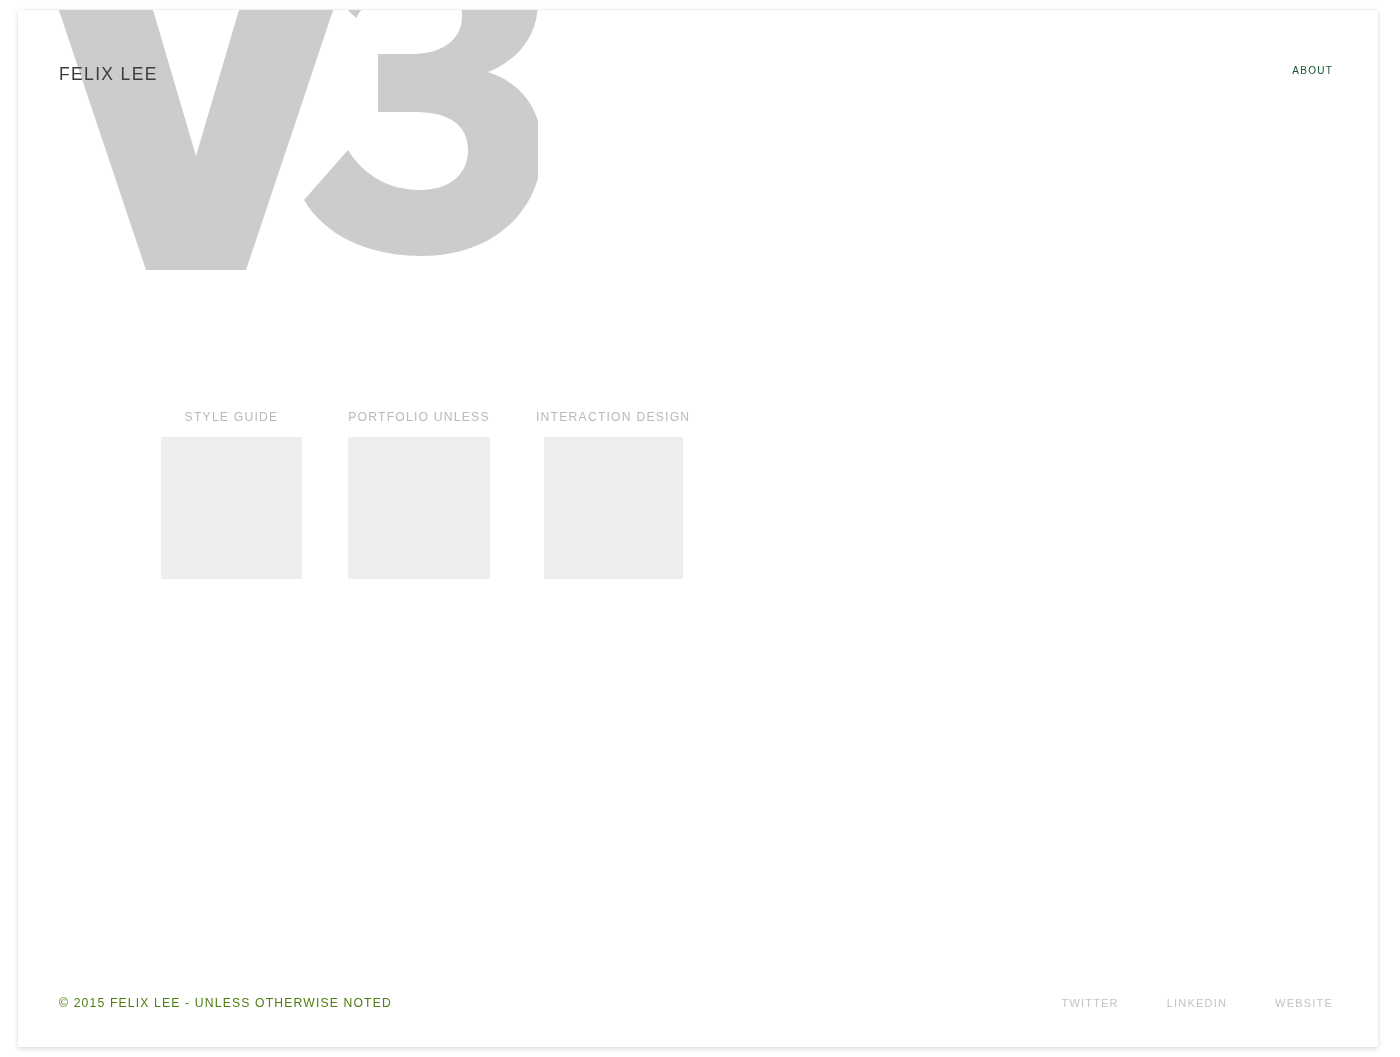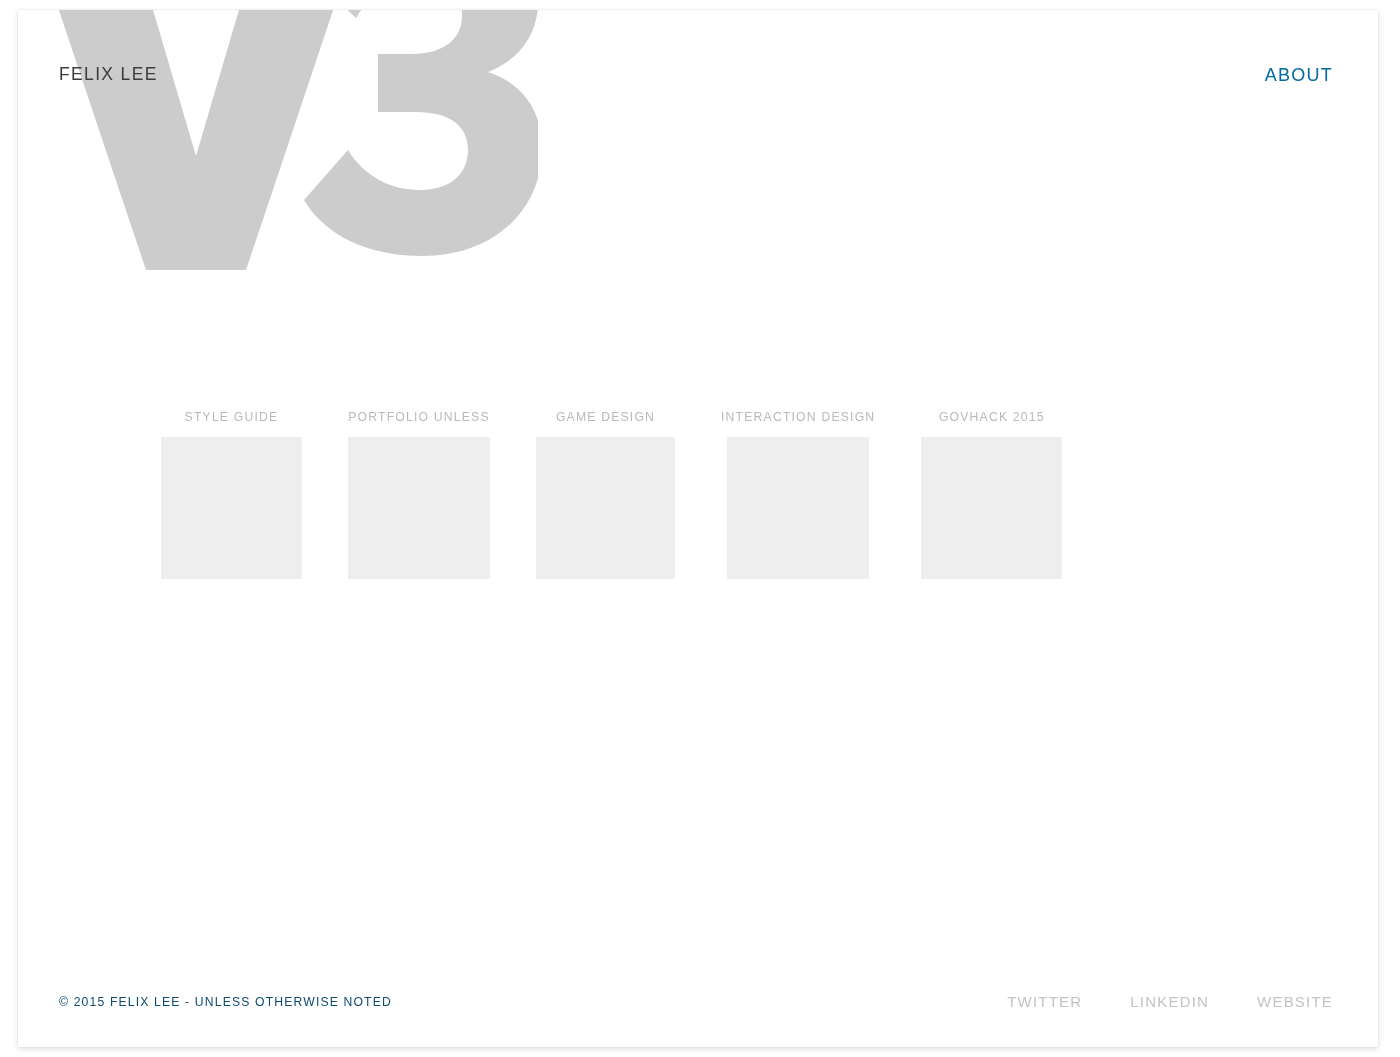--- a/index.html
+++ b/index.html
@@ -57,23 +57,23 @@
 
   
   #topnav {
     position: absolute;
     right: 45px;
     top: 55px;
     display: flex;
     gap: 34px;
   }
   #topnav .navlink {
-    font-size: 18px;
+    font-size: 10px;
     letter-spacing: 1.25px;
-    color: #0369a1;
+    color: #14532d;
     text-decoration: none;
     white-space: nowrap;
   }
 
   
   #projects {
     position: absolute;
     left: 143px;
     top: 400px;
     width: 1085px;
@@ -114,29 +114,29 @@
     left: 41px;
     right: 45px;
     bottom: 37px;
     display: flex;
     align-items: center;
     justify-content: space-between;
   }
   #copyright {
     font-size: 12.2px;
     letter-spacing: 1.15px;
-    color: #0c4a6e;
+    color: #4d7c0f;
     white-space: nowrap;
   }
   #footer-links {
     display: flex;
     gap: 48px;
   }
   #footer-links .footlink {
-    font-size: 15px;
+    font-size: 11px;
     letter-spacing: 1.2px;
     color: #c3c3c8;
     text-decoration: none;
     white-space: nowrap;
   }
 </style>
 </head>
 <body>
 
 <div id="viewport">
@@ -176,35 +176,27 @@
       <a class="project" href="#">
         <span class="project-label">STYLE GUIDE</span>
         <span class="project-thumb"></span>
       </a>
 
       <a class="project" href="#">
         <span class="project-label">PORTFOLIO UNLESS</span>
         <span class="project-thumb"></span>
       </a>
 
-      <a class="project" href="#">
-        <span class="project-label">GAME DESIGN</span>
-        <span class="project-thumb"></span>
-      </a>
 
       <a class="project" href="#">
         <span class="project-label">INTERACTION DESIGN</span>
         <span class="project-thumb"></span>
       </a>
 
 
-      <a class="project" href="#">
-        <span class="project-label">GOVHACK 2015</span>
-        <span class="project-thumb"></span>
-      </a>
 
     </div>
 
     <div id="footer">
       <div id="copyright">© 2015 FELIX LEE - UNLESS OTHERWISE NOTED</div>
       <div id="footer-links">
         <a class="footlink" href="#">TWITTER</a>
         <a class="footlink" href="#">LINKEDIN</a>
         <a class="footlink" href="#">WEBSITE</a>
       </div>

